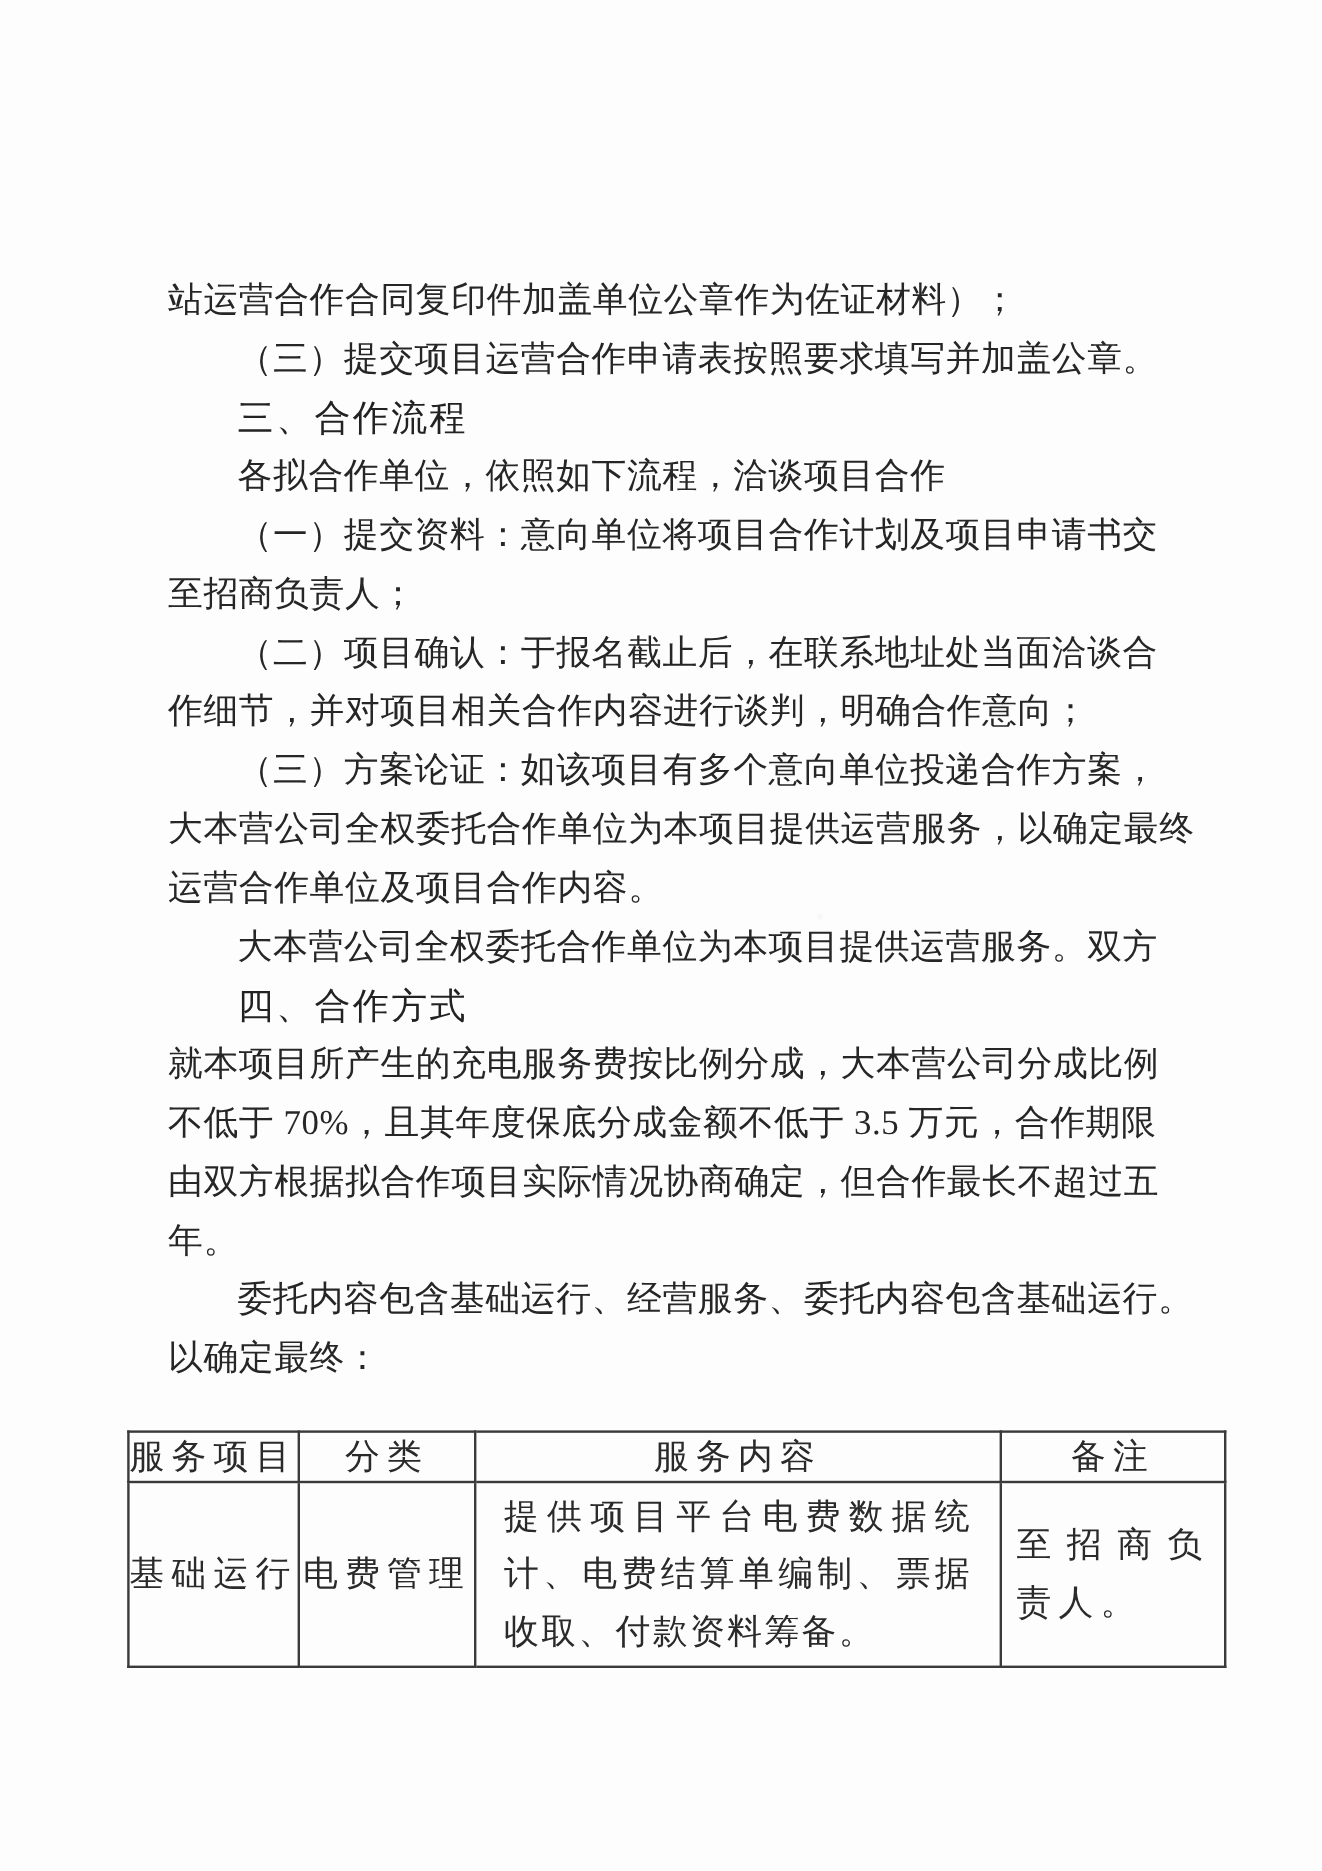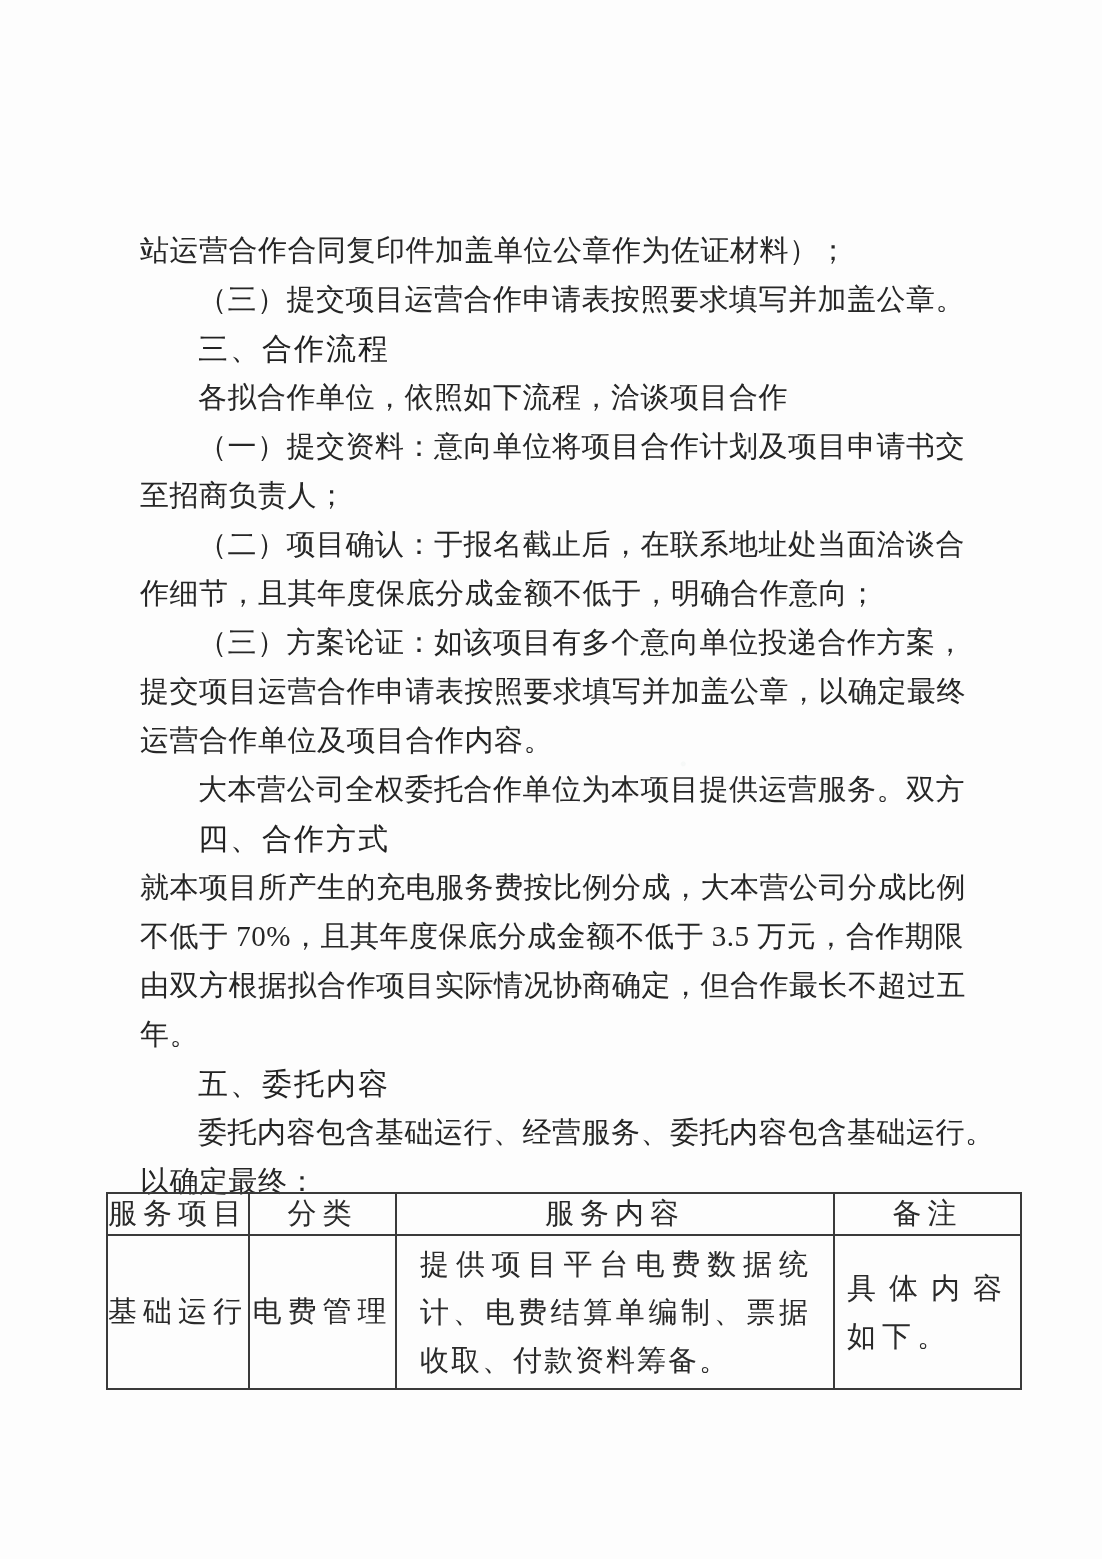--- a/index.html
+++ b/index.html
@@ -87,31 +87,30 @@
 <div class="scan-layer"></div>
 
 <div class="content">
   <div class="line">站运营合作合同复印件加盖单位公章作为佐证材料）；</div>
   <div class="line indent">（三）提交项目运营合作申请表按照要求填写并加盖公章。</div>
   <div class="line indent heading">三、合作流程</div>
   <div class="line indent">各拟合作单位，依照如下流程，洽谈项目合作</div>
   <div class="line indent">（一）提交资料：意向单位将项目合作计划及项目申请书交</div>
   <div class="line">至招商负责人；</div>
   <div class="line indent">（二）项目确认：于报名截止后，在联系地址处当面洽谈合</div>
-  <div class="line">作细节，且其年度保底分成金额不低于，明确合作意向；</div>
+  <div class="line">作细节，并对项目相关合作内容进行谈判，明确合作意向；</div>
   <div class="line indent">（三）方案论证：如该项目有多个意向单位投递合作方案，</div>
-  <div class="line">提交项目运营合作申请表按照要求填写并加盖公章，以确定最终</div>
+  <div class="line">大本营公司全权委托合作单位为本项目提供运营服务，以确定最终</div>
   <div class="line">运营合作单位及项目合作内容。</div>
   <div class="line indent">大本营公司全权委托合作单位为本项目提供运营服务。双方</div>
   <div class="line indent heading">四、合作方式</div>
   <div class="line">就本项目所产生的充电服务费按比例分成，大本营公司分成比例</div>
   <div class="line">不低于 70%，且其年度保底分成金额不低于 3.5 万元，合作期限</div>
   <div class="line">由双方根据拟合作项目实际情况协商确定，但合作最长不超过五</div>
   <div class="line">年。</div>
-  <div class="line indent heading">五、委托内容</div>
   <div class="line indent">委托内容包含基础运行、经营服务、委托内容包含基础运行。</div>
   <div class="line">以确定最终：</div>
 </div>
 
 <table class="service-table">
   <colgroup>
     <col class="col-item">
     <col class="col-class">
     <col class="col-content">
     <col class="col-note">
@@ -120,16 +119,16 @@
       <tr class="header-row">
     <th class="cell-center">服务项目</th>
     <th class="cell-center">分类</th>
     <th class="cell-center">服务内容</th>
     <th class="cell-center">备注</th>
   </tr>
   <tr class="data-row">
     <td class="cell-center">基础运行</td>
     <td class="cell-center">电费管理</td>
     <td class="cell-content">提供项目平台电费数据统计、电费结算单编制、票据收取、付款资料筹备。</td>
-    <td class="cell-note">具体内容如下。</td>
+    <td class="cell-note">至招商负责人。</td>
   </tr>
 </tbody>
   </table>
 
 </body></html>

